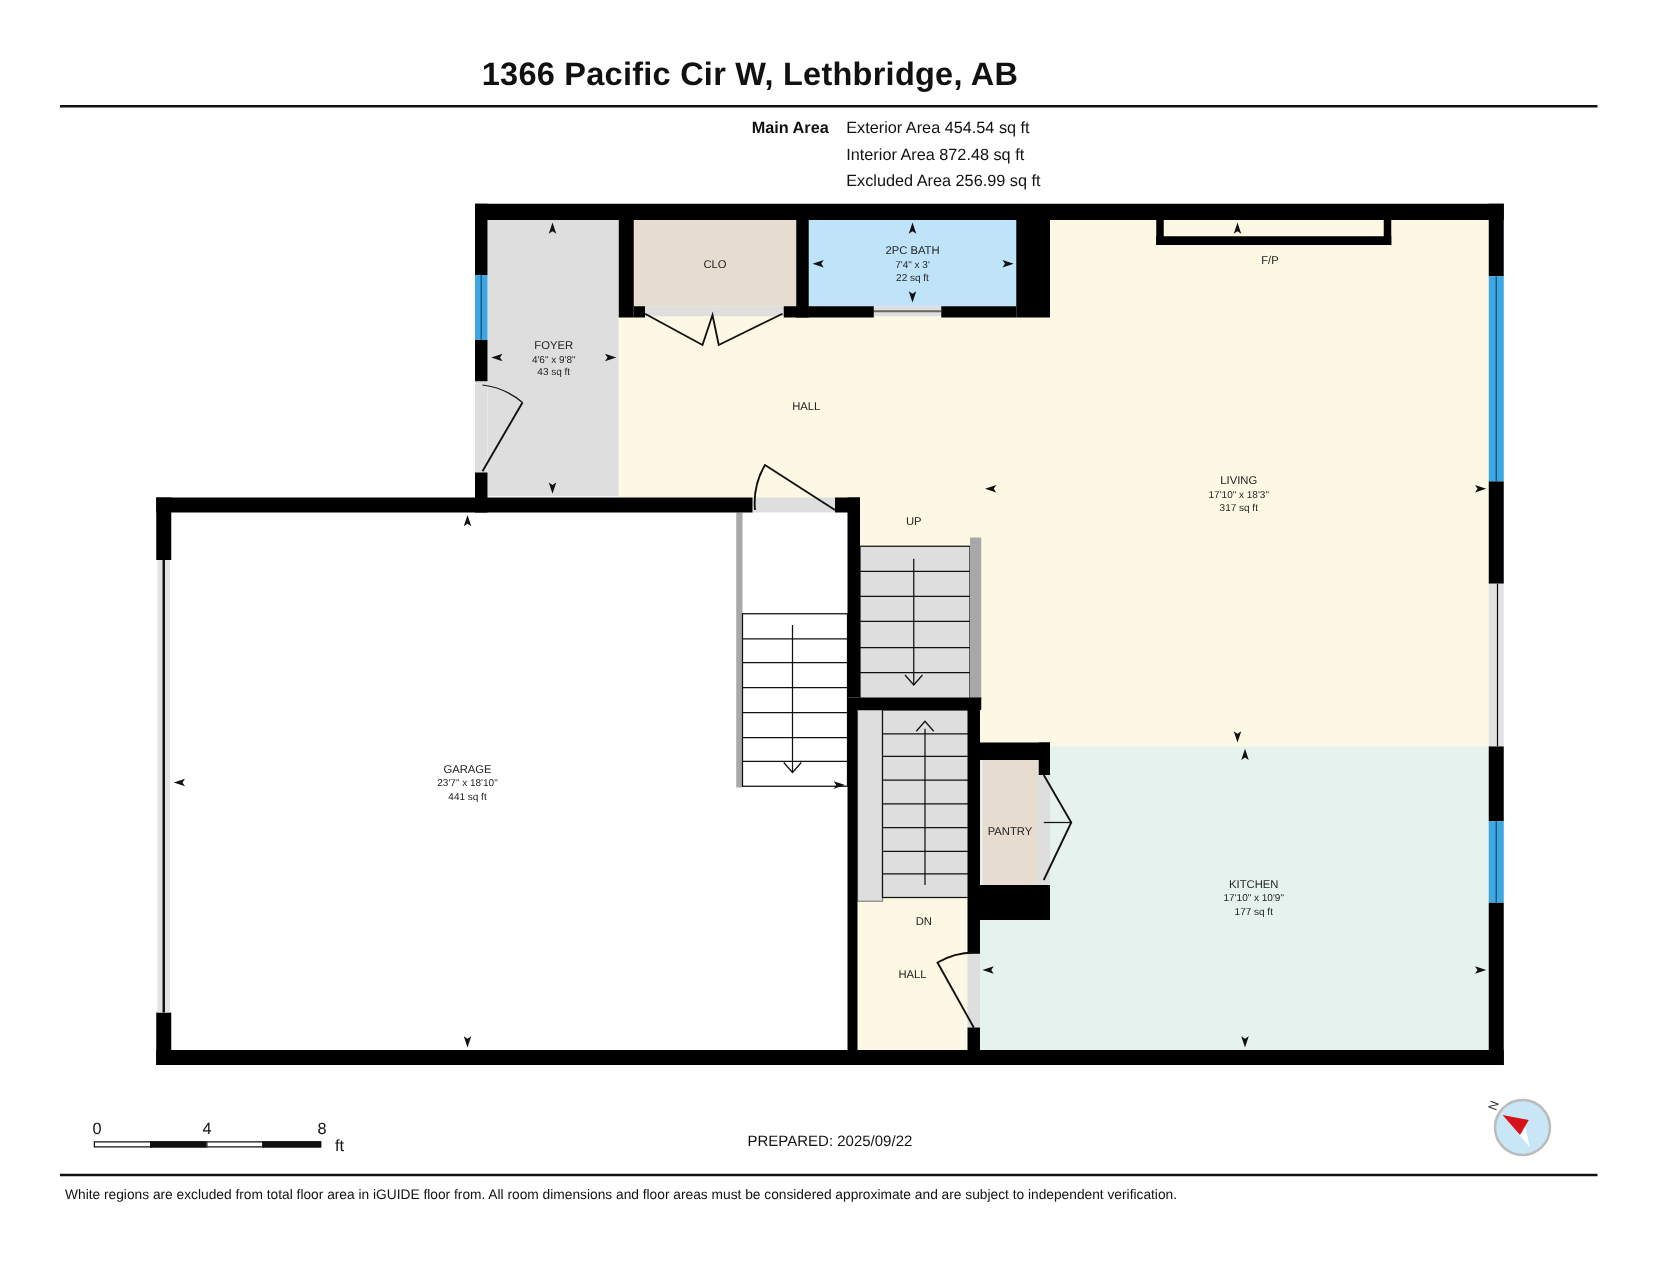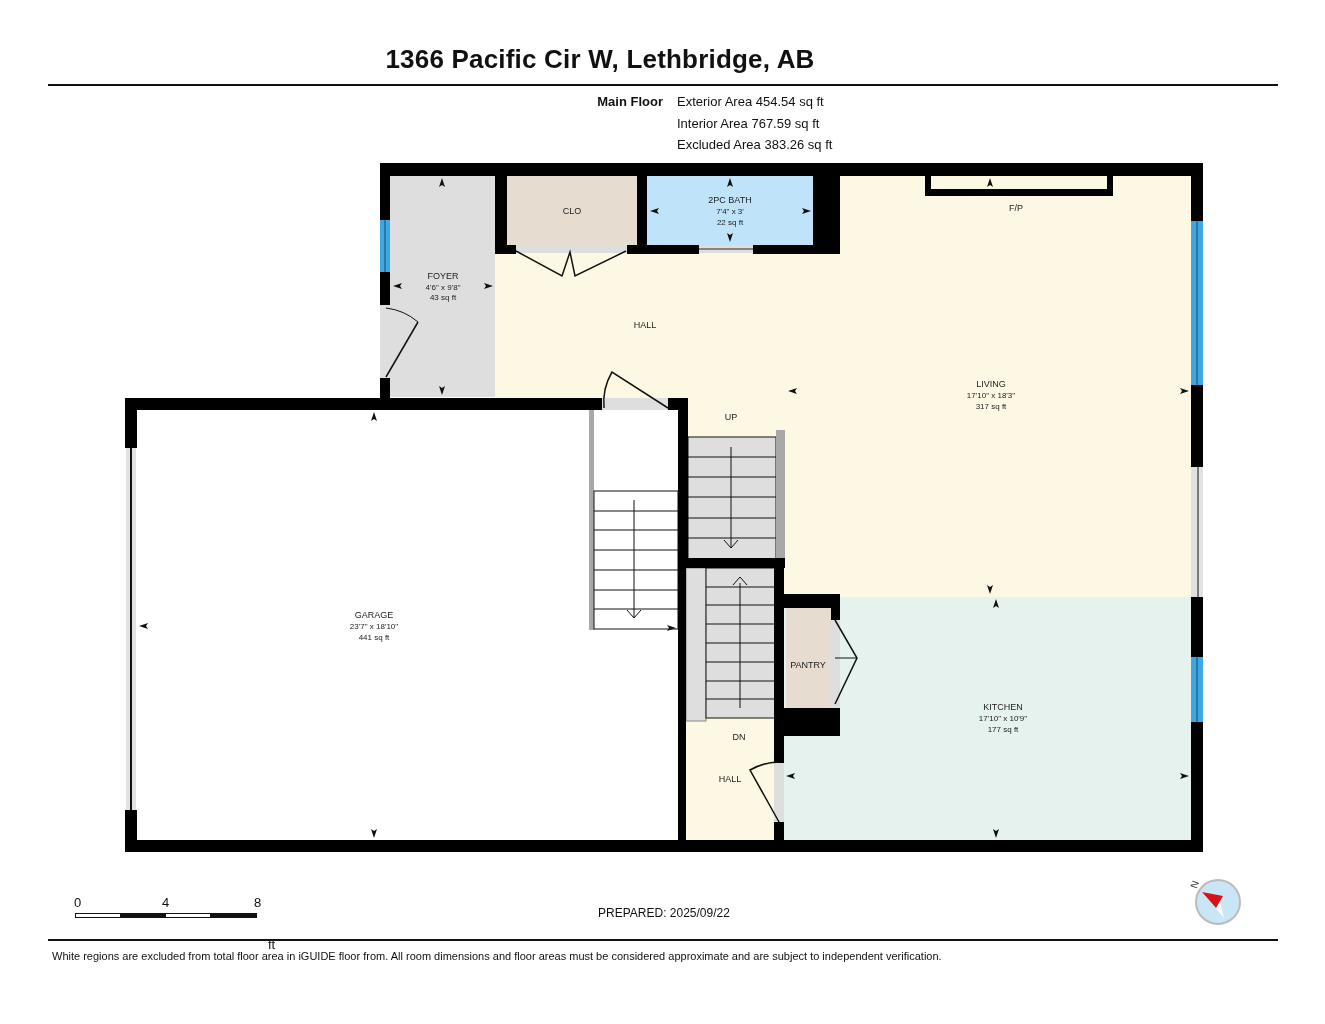--- a/index.html
+++ b/index.html
@@ -6,35 +6,35 @@
   body { width: 1325px; height: 1024px; position: relative; overflow: hidden; font-family: "Liberation Sans", sans-serif; color: #111; }
   .title { position: absolute; left: 0; width: 1200px; top: 44px; text-align: center; font-size: 26px; font-weight: bold; letter-spacing: 0.2px; }
   .rule { position: absolute; left: 48px; width: 1230px; height: 2px; background: #111; }
   .area-label { position: absolute; left: 520px; top: 94px; width: 143px; text-align: right; font-size: 13px; font-weight: bold; }
   .area-line { position: absolute; left: 677px; font-size: 13px; }
   .plan { position: absolute; left: 0; top: 0; }
   .room-text { font-family: "Liberation Sans", sans-serif; fill: #222; }
   .scale { position: absolute; left: 74px; top: 895px; }
   .scale .tick { position: absolute; top: 0; font-size: 13px; }
   .scale .bar { position: absolute; top: 18px; height: 5px; border: 1px solid #111; box-sizing: border-box; }
-  .scale .unit { position: absolute; left: 194px; top: 14px; font-size: 13px; margin-top: 28px; }
+  .scale .unit { position: absolute; left: 194px; top: 14px; font-size: 13px; }
   .prepared { position: absolute; left: 598px; top: 906px; font-size: 12px; }
   .disclaimer { position: absolute; left: 52px; top: 950px; font-size: 11px; }
   .compass { position: absolute; left: 1188px; top: 878px; }
 </style>
 </head>
 <body>
 
 <div class="title">1366 Pacific Cir W, Lethbridge, AB</div>
 <div class="rule" style="top:84px"></div>
 
-<div class="area-label">Main Floor</div>
+<div class="area-label">Main Area</div>
 <div class="area-line" style="top:94px">Exterior Area 454.54 sq ft</div>
-<div class="area-line" style="top:116px">Interior Area 767.59 sq ft</div>
-<div class="area-line" style="top:137px">Excluded Area 383.26 sq ft</div>
+<div class="area-line" style="top:116px">Interior Area 872.48 sq ft</div>
+<div class="area-line" style="top:137px">Excluded Area 256.99 sq ft</div>
 
 <svg class="plan" width="1325" height="1024" viewBox="0 0 1325 1024">
   <defs>
     <marker id="ah" viewBox="0 0 10 10" refX="5" refY="5" markerWidth="6" markerHeight="6" orient="auto">
       <path d="M0,0 L10,5 L0,10 L3,5 z" fill="#111"></path>
     </marker>
   </defs>
 
   <rect x="390" y="175" width="105" height="222" fill="#dedede"></rect>
   <rect x="495" y="245" width="700" height="155" fill="#fdf8e3"></rect>

